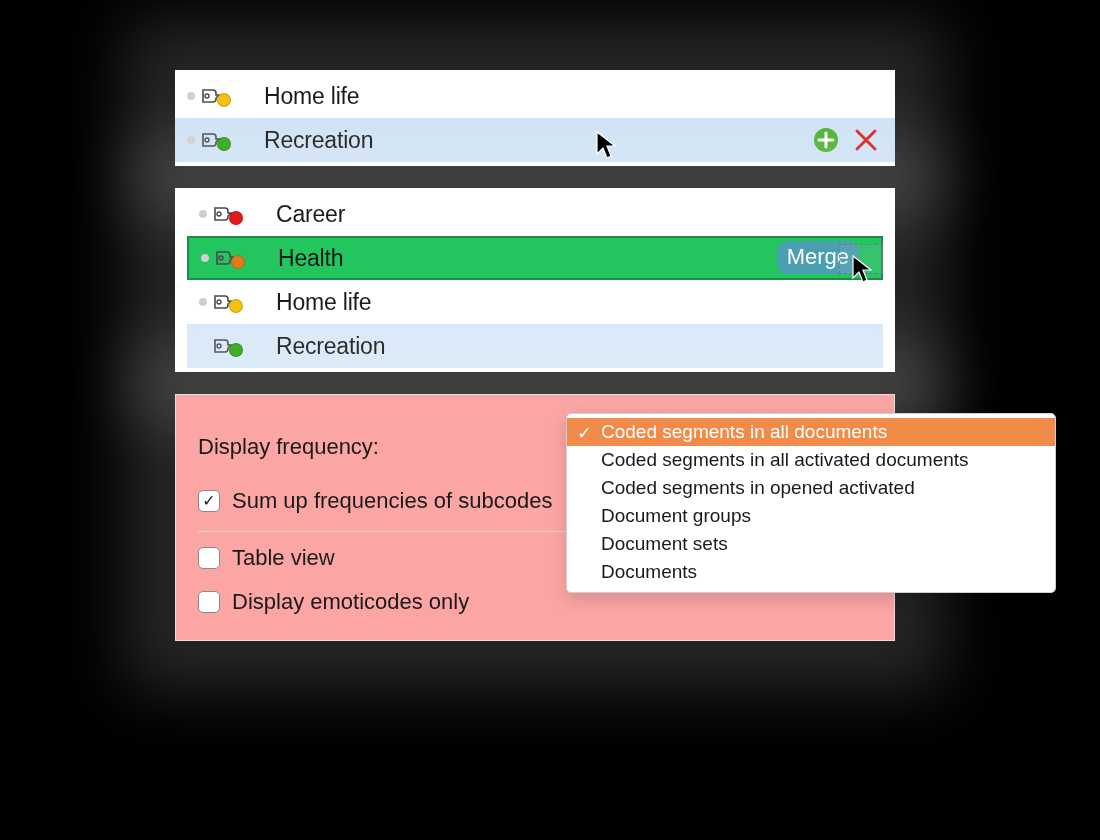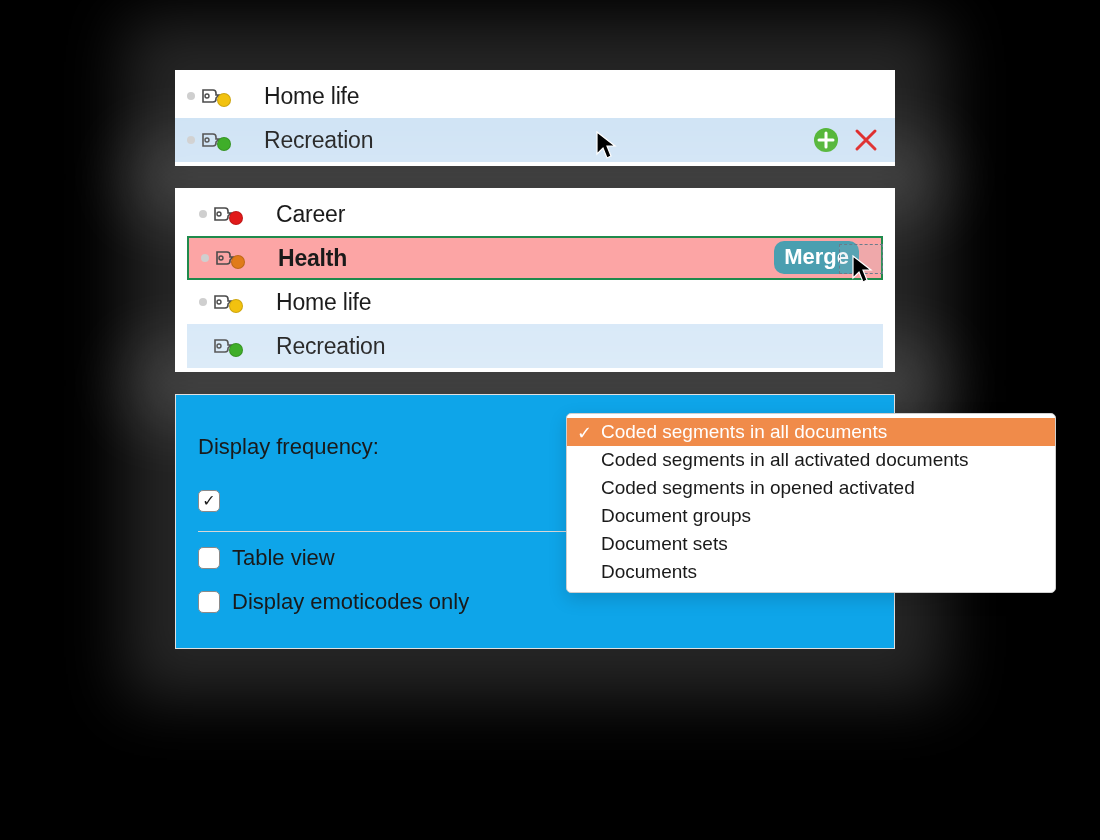--- a/index.html
+++ b/index.html
@@ -26,23 +26,22 @@
   }
   .row {
     display: flex;
     align-items: center;
     height: 44px;
     padding: 0 10px 0 12px;
     position: relative;
   }
   .row.selected { background: #cfe3f5; }
   .row.drop-target {
-    background: #fca5a5;
+    background: #22c55e;
     border: 2px solid #1f8a4c;
-    font-weight: bold;
   }
   .row.dragging { background: #d8e9f8; }
   .bullet {
     width: 8px; height: 8px;
     background: #cfcfcf;
     border-radius: 50%;
     flex: 0 0 auto;
     margin-right: 4px;
   }
   .code-icon {
@@ -87,24 +86,24 @@
   }
   .cursor {
     position: absolute;
     width: 24px; height: 30px;
     pointer-events: none;
     z-index: 50;
   }
 
   
   .opt-panel {
-    background: #0ea5e9;
+    background: #fca5a5;
     border: 1px solid #e0e0e0;
     position: relative;
-    padding: 30px 22px 24px;
+    padding: 30px 22px 16px;
   }
   .opt-line {
     display: flex;
     align-items: center;
     height: 44px;
   }
   .opt-label { font-size: 22px; }
   .chk {
     width: 22px; height: 22px;
     border: 1.5px solid #8a8a8a;
@@ -278,20 +277,21 @@
     </span>
   </div>
 
   <div class="panel opt-panel">
     <div class="opt-line" style="margin-bottom:10px;">
       <span class="opt-label">Display frequency:</span>
     </div>
 
     <div class="opt-line">
       <span class="chk checked"></span>
+      <span class="opt-label">Sum up frequencies of subcodes</span>
     </div>
 
     <hr class="hr">
 
     <div class="opt-line">
       <span class="chk"></span>
       <span class="opt-label">Table view</span>
     </div>
 
     <div class="opt-line">

